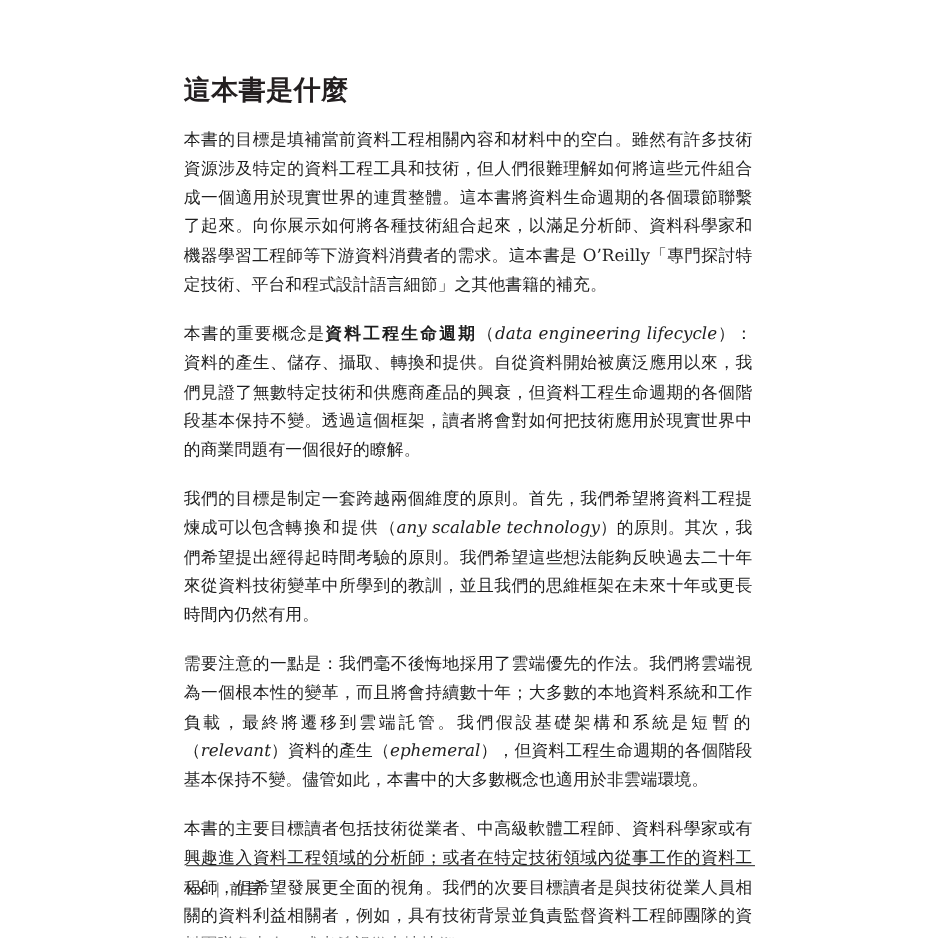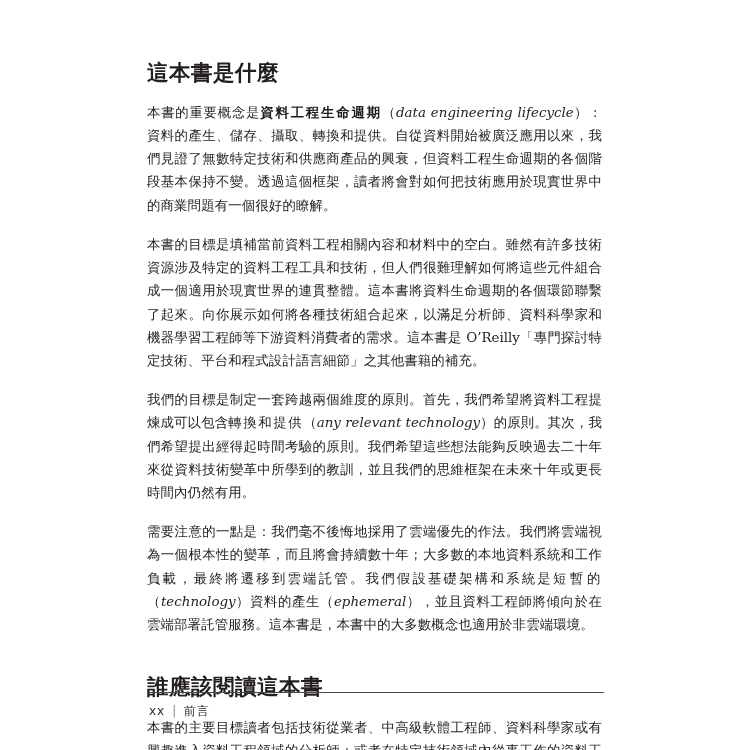--- a/index.html
+++ b/index.html
@@ -126,26 +126,25 @@
 </style>
 </head>
 <body>
 
 <div class="page">
 
   <div class="content">
 
     <h2 class="section-heading">這本書是什麼</h2>
 
+    <p class="body-par"><span>本書的目標是填補當前資料工程相關內容和材料中的空白。雖然有許多技術資源涉及特定的資料工程工具和技術，但人們很難理解如何將這些元件組合成一個適用於現實世界的連貫整體。這本書將資料生命週期的各個環節聯繫了起來。向你展示如何將各種技術組合起來，以滿足分析師、資料科學家和機器學習工程師等下游資料消費者的需求。這本書是 </span><span class="en">O’Reilly</span><span>「專門探討特定技術、平台和程式設計語言細節」之其他書籍的補充。</span></p>
     <p class="body-par"><span>本書的重要概念是</span><span class="bold-term">資料工程生命週期</span><span>（</span><span class="it">data engineering lifecycle</span><span>）：資料的產生、儲存、攝取、轉換和提供。自從資料開始被廣泛應用以來，我們見證了無數特定技術和供應商產品的興衰，但資料工程生命週期的各個階段基本保持不變。透過這個框架，讀者將會對如何把技術應用於現實世界中的商業問題有一個很好的瞭解。</span></p>
-    <p class="body-par"><span>本書的目標是填補當前資料工程相關內容和材料中的空白。雖然有許多技術資源涉及特定的資料工程工具和技術，但人們很難理解如何將這些元件組合成一個適用於現實世界的連貫整體。這本書將資料生命週期的各個環節聯繫了起來。向你展示如何將各種技術組合起來，以滿足分析師、資料科學家和機器學習工程師等下游資料消費者的需求。這本書是 </span><span class="en">O’Reilly</span><span>「專門探討特定技術、平台和程式設計語言細節」之其他書籍的補充。</span></p>
-    <p class="body-par"><span>我們的目標是制定一套跨越兩個維度的原則。首先，我們希望將資料工程提煉成可以包含</span><span class="sp-term">轉換和提供</span><span>（</span><span class="it">any relevant technology</span><span>）的原則。其次，我們希望提出經得起時間考驗的原則。我們希望這些想法能夠反映過去二十年來從資料技術變革中所學到的教訓，並且我們的思維框架在未來十年或更長時間內仍然有用。</span></p>
-    <p class="body-par"><span>需要注意的一點是：我們毫不後悔地採用了雲端優先的作法。我們將雲端視為一個根本性的變革，而且將會持續數十年；大多數的本地資料系統和工作負載，最終將遷移到雲端託管。我們假設基礎架構和系統是</span><span class="sp-term">短暫的</span><span>（</span><span class="it">technology</span><span>）資料的產生（</span><span class="it">ephemeral</span><span>），並且資料工程師將傾向於在雲端部署託管服務。這本書是，本書中的大多數概念也適用於非雲端環境。</span></p>
+    <p class="body-par"><span>我們的目標是制定一套跨越兩個維度的原則。首先，我們希望將資料工程提煉成可以包含</span><span class="sp-term">轉換和提供</span><span>（</span><span class="it">any scalable technology</span><span>）的原則。其次，我們希望提出經得起時間考驗的原則。我們希望這些想法能夠反映過去二十年來從資料技術變革中所學到的教訓，並且我們的思維框架在未來十年或更長時間內仍然有用。</span></p>
+    <p class="body-par"><span>需要注意的一點是：我們毫不後悔地採用了雲端優先的作法。我們將雲端視為一個根本性的變革，而且將會持續數十年；大多數的本地資料系統和工作負載，最終將遷移到雲端託管。我們假設基礎架構和系統是</span><span class="sp-term">短暫的</span><span>（</span><span class="it">relevant</span><span>）資料的產生（</span><span class="it">ephemeral</span><span>），但資料工程生命週期的各個階段基本保持不變。儘管如此，本書中的大多數概念也適用於非雲端環境。</span></p>
 
-    <h2 class="section-heading second">誰應該閱讀這本書</h2>
 
     <p class="body-par"><span>本書的主要目標讀者包括技術從業者、中高級軟體工程師、資料科學家或有興趣進入資料工程領域的分析師；或者在特定技術領域內從事工作的資料工程師，但希望發展更全面的視角。我們的次要目標讀者是與技術從業人員相關的資料利益相關者，例如，具有技術背景並負責監督資料工程師團隊的資料團隊負責人，或者希望從本地技術（</span></p>
 
   </div>
 
   <div class="footer">
     <hr class="footer-rule">
     <div class="footer-line">
       <span class="footer-label">xx</span>
       <span class="footer-sep">|</span>

